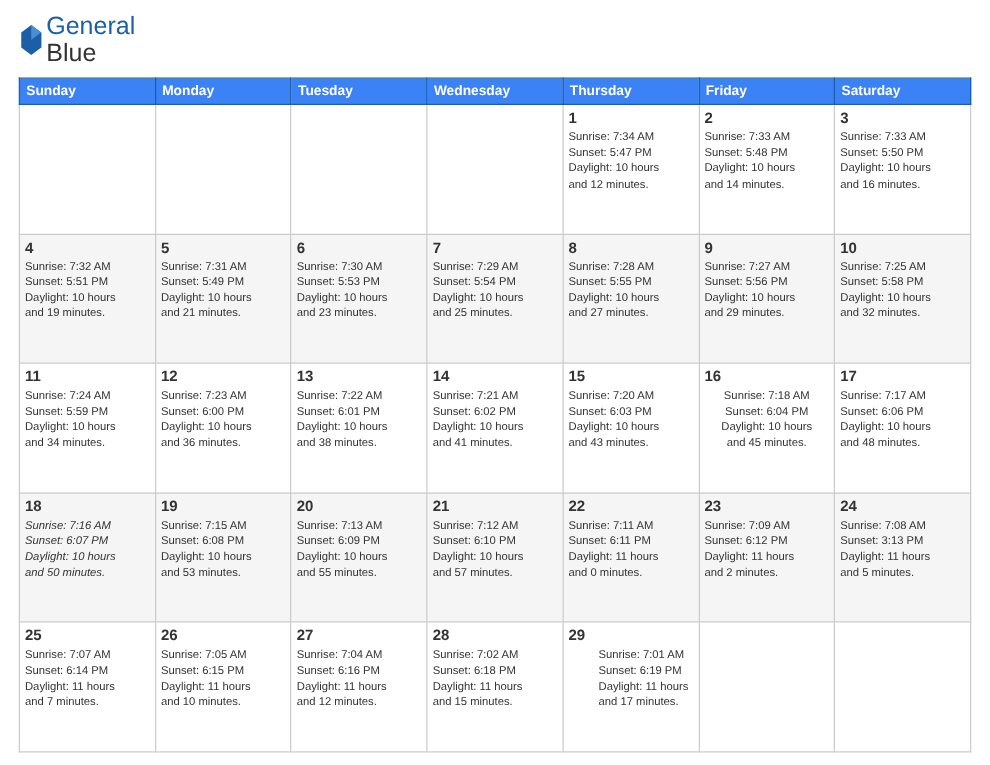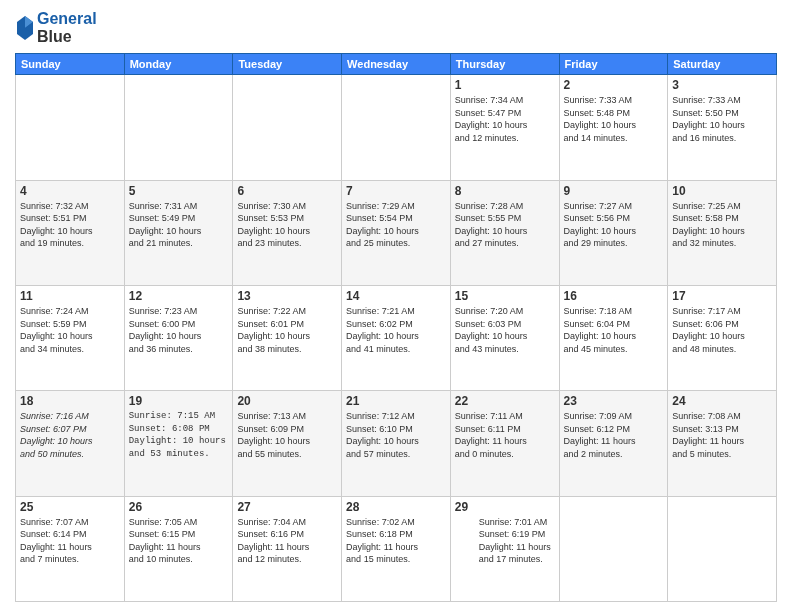--- a/index.html
+++ b/index.html
@@ -21,22 +21,22 @@
       display: flex;
       justify-content: space-between;
       align-items: flex-start;
       margin-bottom: 8px;
     }
     .logo {
       display: flex;
       align-items: center;
     }
     .logo-text {
-      font-size: 16px;
-      font-weight: bold;
+      font-size: 20px;
+      font-weight: normal;
       color: #333;
       line-height: 1.1;
     }
     .logo-text .blue { color: #1a5fa8; }
     .logo-icon {
       width: 20px;
       height: 28px;
       margin-right: 2px;
     }
     .title-block {
@@ -239,21 +239,21 @@
           </td>
           <td>
             <span class="day-num">15</span>
             <div class="day-info" style="white-space: pre-line;">Sunrise: 7:20 AM
 Sunset: 6:03 PM
 Daylight: 10 hours
 and 43 minutes.</div>
           </td>
           <td>
             <span class="day-num">16</span>
-            <div class="day-info" style="white-space: pre-line;">Sunrise: 7:18 AM
+            <div class="day-info" style="white-space: pre-line; text-align: center;">Sunrise: 7:18 AM
 Sunset: 6:04 PM
 Daylight: 10 hours
 and 45 minutes.</div>
           </td>
           <td>
             <span class="day-num">17</span>
             <div class="day-info" style="white-space: pre-line;">Sunrise: 7:17 AM
 Sunset: 6:06 PM
 Daylight: 10 hours
 and 48 minutes.</div>
@@ -262,21 +262,21 @@
         <tr>
           <td>
             <span class="day-num">18</span>
             <div class="day-info" style="white-space: pre-line; font-style: italic;">Sunrise: 7:16 AM
 Sunset: 6:07 PM
 Daylight: 10 hours
 and 50 minutes.</div>
           </td>
           <td>
             <span class="day-num">19</span>
-            <div class="day-info" style="white-space: pre-line; font-family: Liberation Mono, monospace;">Sunrise: 7:15 AM
+            <div class="day-info" style="white-space: pre-line;">Sunrise: 7:15 AM
 Sunset: 6:08 PM
 Daylight: 10 hours
 and 53 minutes.</div>
           </td>
           <td>
             <span class="day-num">20</span>
             <div class="day-info" style="white-space: pre-line;">Sunrise: 7:13 AM
 Sunset: 6:09 PM
 Daylight: 10 hours
 and 55 minutes.</div>

